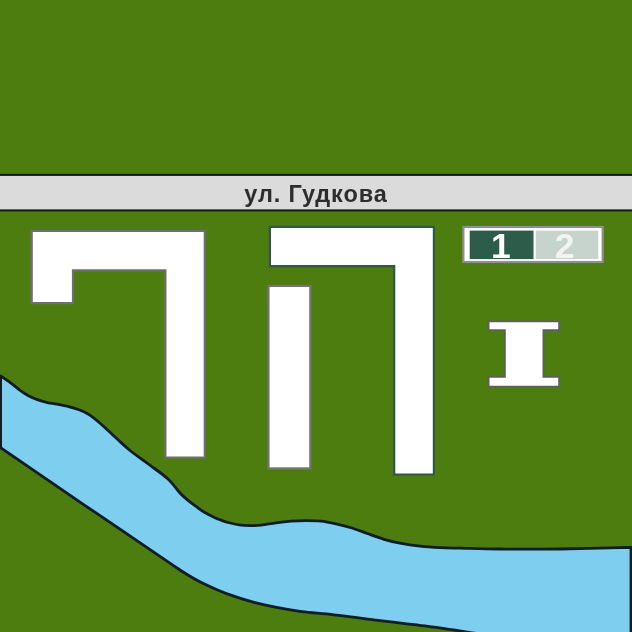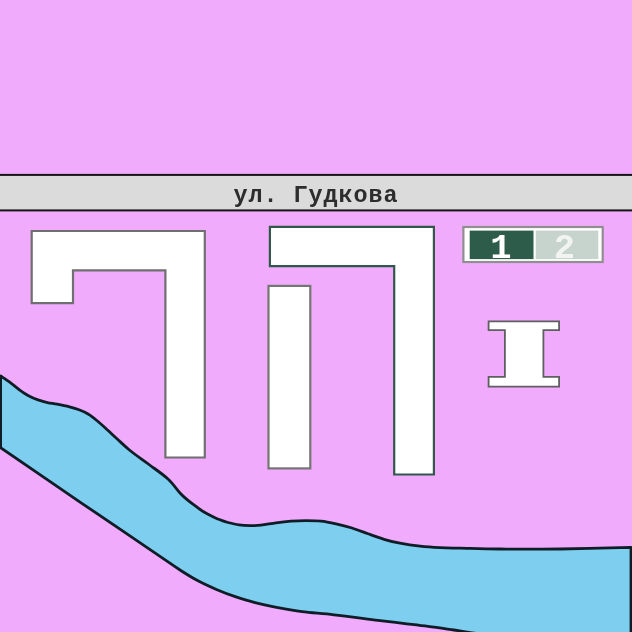--- a/index.html
+++ b/index.html
@@ -1,17 +1,17 @@
 <!DOCTYPE html>
 <html><head>
 <meta charset="utf-8">
 <style>
   html,body{margin:0;padding:0;background:#ffffff;}
-  .map{position:relative;width:632px;height:632px;overflow:hidden;background:#f0abfc;
-       font-family:Liberation Mono, monospace;}
+  .map{position:relative;width:632px;height:632px;overflow:hidden;background:#4d7c0f;
+       font-family:Liberation Sans, sans-serif;}
 </style>
 </head>
 <body>
 
 <div class="map">
 <svg width="632" height="632" viewBox="0 0 632 632" xmlns="http://www.w3.org/2000/svg">
 
   <path d="M 0.6,376 C 2.2,377.1 6.9,380.1 10.0,382.4 C 13.1,384.6 15.9,387.3 19.0,389.5 C 22.1,391.7 25.3,394.0 28.5,395.7 C 31.7,397.4 34.8,398.8 38.0,399.9 C 41.2,401.0 44.3,401.9 47.5,402.6 C 50.7,403.3 53.3,403.5 57.0,404.2 C 60.7,404.9 65.8,405.9 69.5,406.8 C 73.2,407.7 75.8,408.6 79.0,409.8 C 82.2,411.0 85.3,412.2 88.5,414.2 C 91.7,416.1 94.8,418.9 98.0,421.5 C 101.2,424.1 104.3,427.1 107.5,430.0 C 110.7,432.9 113.2,435.4 117.0,438.8 C 120.8,442.2 124.7,446.2 130.0,450.5 C 135.3,454.8 142.7,459.8 149.0,464.5 C 155.3,469.2 162.8,474.2 168.0,479.0 C 173.2,483.8 176.7,489.4 180.0,493.0 C 183.3,496.6 185.3,498.2 188.0,500.4 C 190.7,502.6 193.3,504.5 196.0,506.4 C 198.7,508.3 201.3,510.4 204.0,512.0 C 206.7,513.6 209.3,514.9 212.0,516.2 C 214.7,517.5 217.3,518.8 220.0,519.8 C 222.7,520.8 224.8,521.7 228.0,522.5 C 231.2,523.3 235.3,524.3 239.0,524.8 C 242.7,525.3 246.3,525.5 250.0,525.6 C 253.7,525.7 256.7,525.7 261.0,525.2 C 265.3,524.7 271.0,523.5 276.0,522.8 C 281.0,522.1 286.0,521.5 291.0,521.1 C 296.0,520.8 301.0,520.7 306.0,520.7 C 311.0,520.7 316.0,520.7 321.0,521.2 C 326.0,521.7 330.8,522.7 336.0,523.8 C 341.2,524.9 346.7,526.3 352.0,528.0 C 357.3,529.7 362.7,531.9 368.0,533.8 C 373.3,535.7 378.7,537.7 384.0,539.3 C 389.3,540.9 394.0,542.1 400.0,543.2 C 406.0,544.4 413.3,545.5 420.0,546.2 C 426.7,547.0 433.3,547.4 440.0,547.7 C 446.7,548.0 450.0,548.0 460.0,548.2 C 470.0,548.4 483.3,548.9 500.0,549.0 C 516.7,549.1 538.2,549.3 560.0,549.0 C 581.8,548.7 619.2,547.6 631.0,547.3 L 631,652 L 640,655 C 626.7,653.2 585.0,647.3 560.0,644.0 C 535.0,640.7 507.7,637.6 490.0,635.3 C 472.3,633.0 464.3,631.5 454.0,630.0 C 443.7,628.5 436.5,627.4 428.0,626.3 C 419.5,625.2 411.3,624.3 403.0,623.3 C 394.7,622.3 389.5,621.7 378.0,620.3 C 366.5,618.9 346.7,616.2 334.0,614.8 C 321.3,613.3 312.0,612.9 302.0,611.6 C 292.0,610.3 281.8,608.3 274.0,606.8 C 266.2,605.3 261.3,604.2 255.0,602.6 C 248.7,601.0 242.3,599.0 236.0,596.9 C 229.7,594.8 223.3,592.4 217.0,589.7 C 210.7,587.0 204.2,584.1 198.0,580.8 C 191.8,577.5 186.3,574.1 180.0,570.0 C 173.7,565.9 170.0,563.2 160.0,556.4 C 150.0,549.6 136.7,540.5 120.0,529.2 C 103.3,517.9 79.9,502.0 60.0,488.4 C 40.1,474.8 10.5,454.4 0.6,447.6 Z" fill="#7ECEF0" stroke="#101D27" stroke-width="2.8" stroke-linejoin="round"></path>
 
   <rect x="-2" y="174.9" width="636" height="35.5" fill="#dbdbdb" stroke="#151515" stroke-width="2"></rect>

